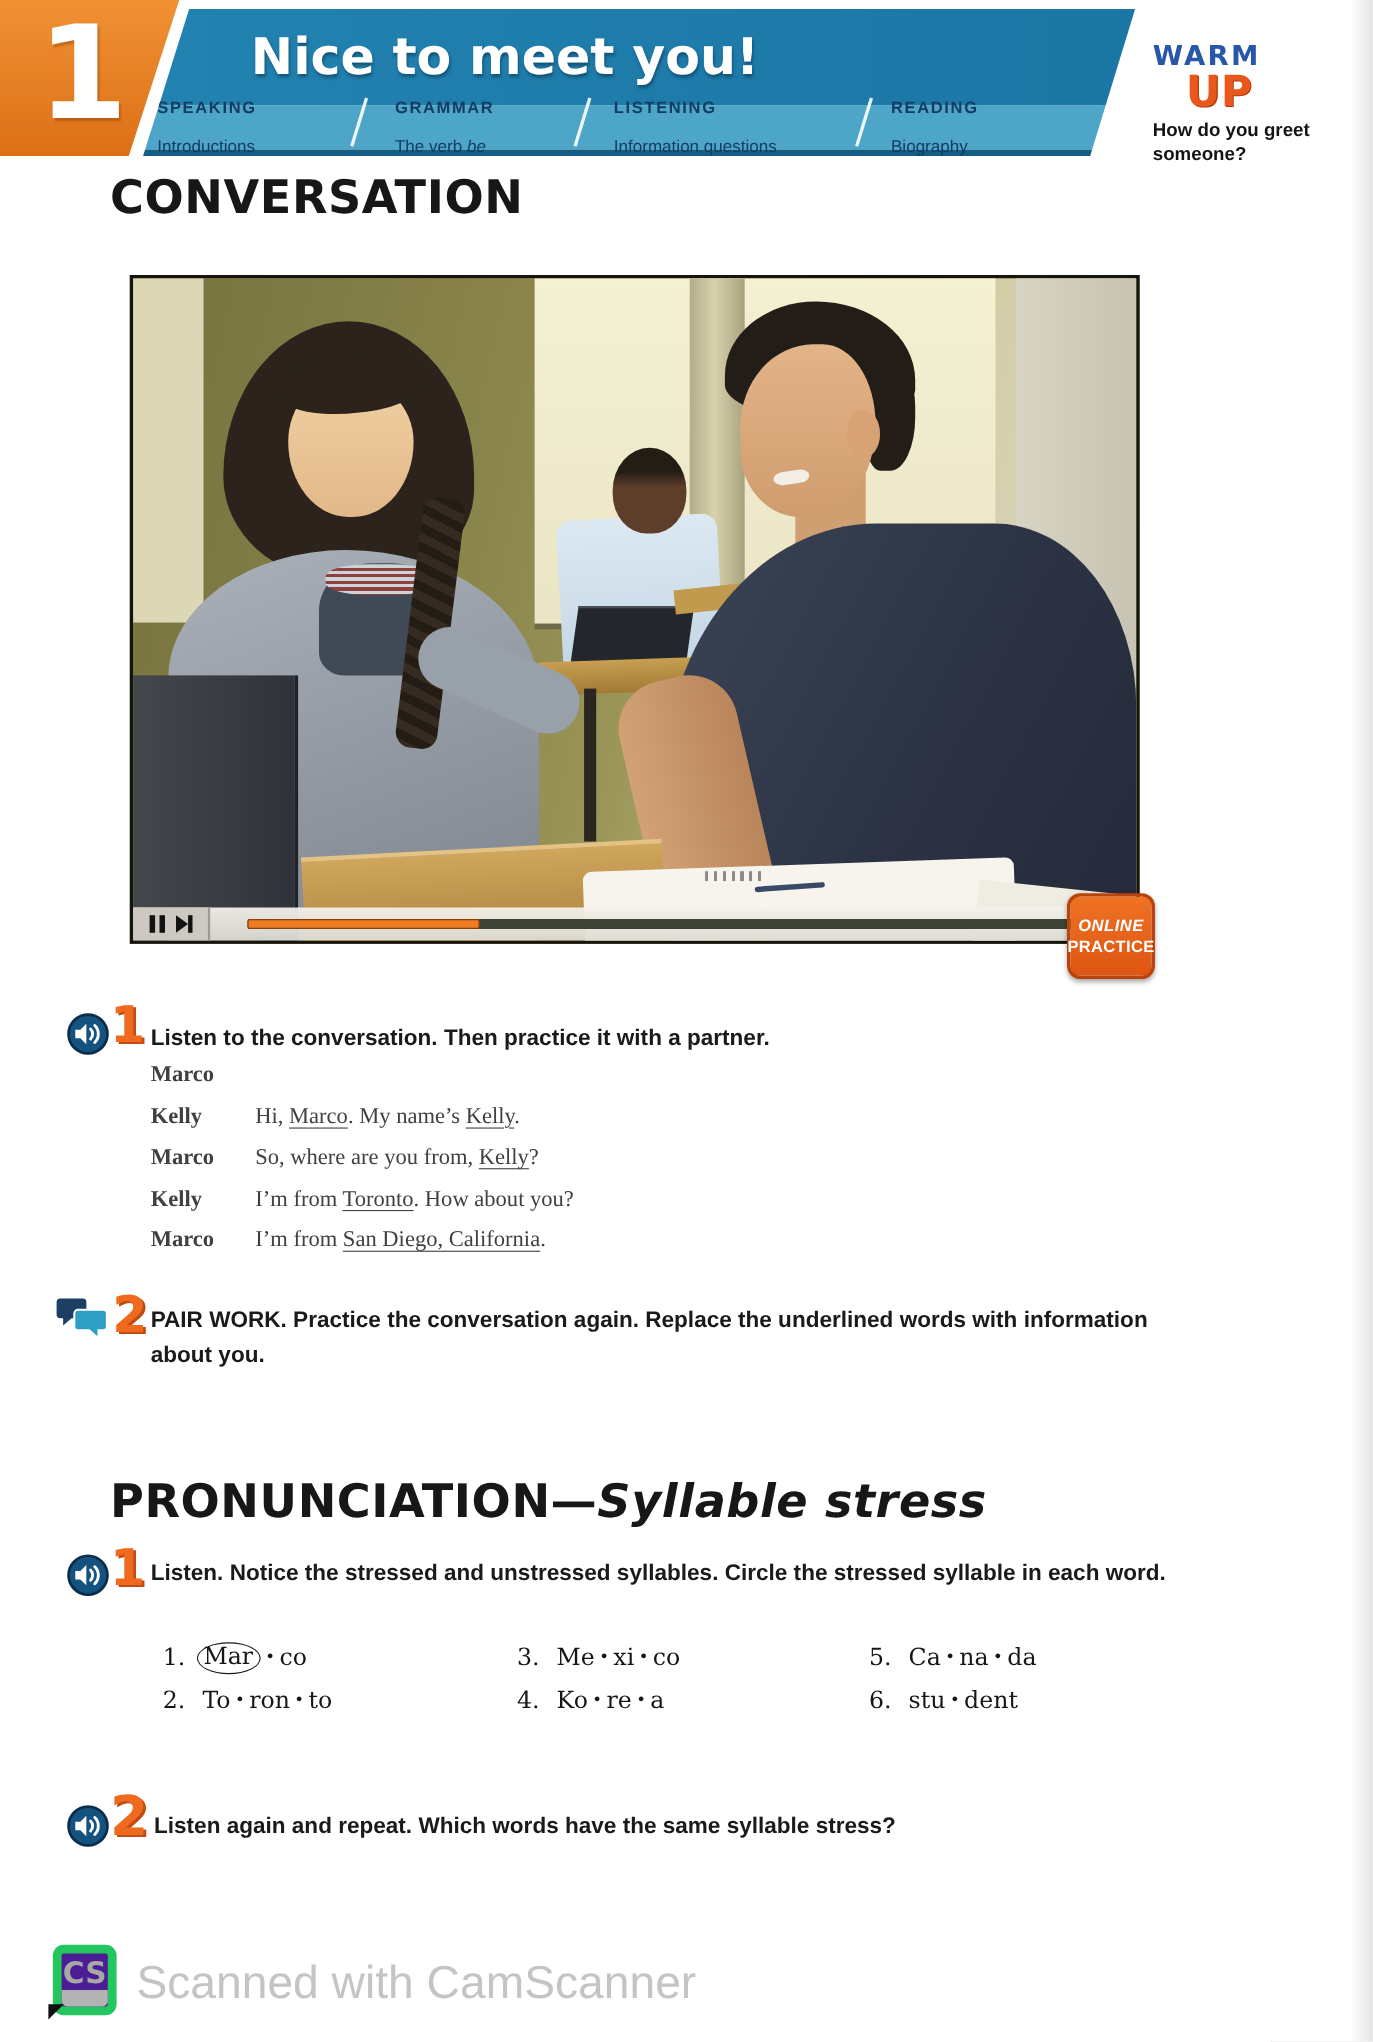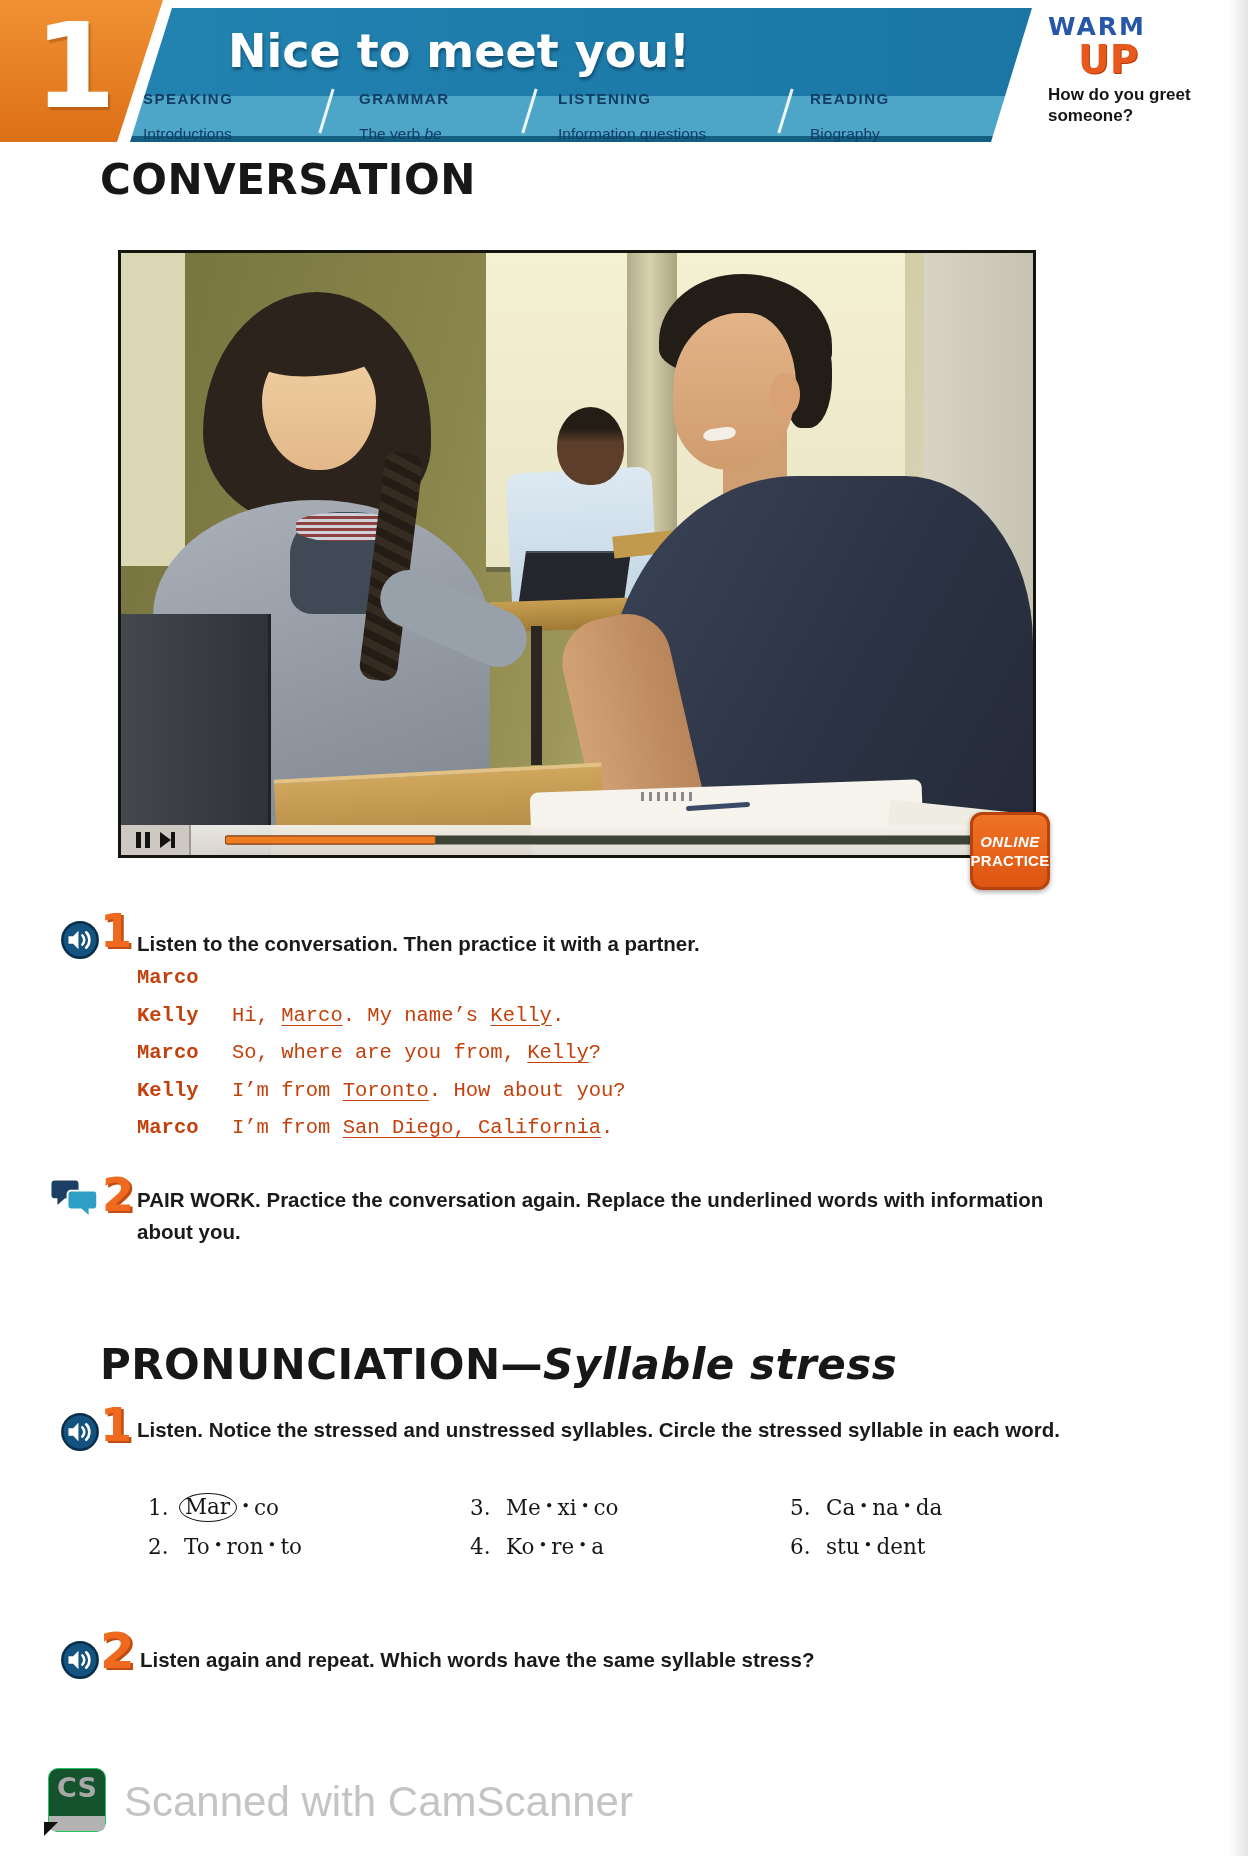--- a/index.html
+++ b/index.html
@@ -41,21 +41,21 @@
   .sec-col.c2 { left:558px; } .sec-col.c3 { left:810px; }
   .sec-label { font-weight:bold; font-size:15px; letter-spacing:1.5px; }
   .sec-sub { font-size:15.5px; margin-top:18px; }
   .sec-sub .it { font-style:italic; }
   .sec-slash { position:absolute; top:80px; width:3px; height:46px;
     background:rgba(255,255,255,0.9); transform:rotate(17deg); }
   .sec-slash.s0 { left:325px; } .sec-slash.s1 { left:528px; } .sec-slash.s2 { left:784px; }
 
   .warmup { position:absolute; left:1048px; top:12px; width:178px; }
   .warmup-w1 { color:#2856a8; font-family:"DejaVu Sans", sans-serif; font-weight:bold;
-    font-size:25px; letter-spacing:2px; }
+    font-size:25px; letter-spacing:2px;margin-top:24px; }
   .warmup-w2 { color:#e8571c; font-family:"DejaVu Sans", sans-serif; font-weight:bold;
     font-size:39px; line-height:0.95; margin-left:30px; text-shadow:1px 1px 0 #b33c0a; }
   .warmup-q { margin-top:6px; font-weight:bold; font-size:17px; color:#141414; line-height:1.25; width:160px; }
 
   
   .h-conversation, .h-pron {
     position:absolute; font-family:"DejaVu Sans", sans-serif; font-weight:bold;
     font-size:42px; color:#171717; letter-spacing:0.5px;
   }
   .h-conversation { left:100px; top:155px; }
@@ -156,40 +156,40 @@
     box-shadow:0 2px 5px rgba(0,0,0,0.35); }
   .badge .l1 { color:#fff; font-style:italic; font-weight:bold; font-size:15px; letter-spacing:0.5px; }
   .badge .l2 { color:#fff; font-weight:bold; font-size:15px; letter-spacing:0.3px; }
 
   
   .ex-icon { position:absolute; width:40px; height:40px; }
   .ex-num { position:absolute; color:#ef6a1f; font-family:"DejaVu Sans", sans-serif;
     font-weight:bold; font-size:46px; line-height:1; text-shadow:2.5px 2px 0 #bf4c10; }
   .ex-text { position:absolute; font-weight:bold; font-size:20.5px; color:#1a1a1a; line-height:1.55; }
 
-  .dialog { position:absolute; left:137px; top:966px; font-family:Liberation Mono, monospace;
-    font-size:20.5px; color:#c2410c; }
+  .dialog { position:absolute; left:137px; top:966px; font-family:Liberation Serif, serif;
+    font-size:20.5px; color:#404040; }
   .dlg-row { display:flex; height:37.5px; align-items:baseline; }
   .dlg-speaker { width:95px; font-weight:bold; }
   .dlg-text .u { text-decoration:underline; text-decoration-thickness:1.4px; text-underline-offset:3.5px; }
 
   .pair-icon { position:absolute; left:50px; top:1178px; width:52px; height:44px; }
 
   .words { position:absolute; left:0; top:1488px; width:1248px; height:90px;
     font-family:"DejaVu Serif", serif; font-size:21.5px; color:#161616; }
   .word-col { position:absolute; top:0; }
   .word-col.k0 { left:148px; } .word-col.k1 { left:470px; } .word-col.k2 { left:790px; }
   .word-row { height:39px; display:flex; align-items:center; }
   .w-num { display:inline-block; min-width:36px; }
   .syl-dot { font-size:15px; margin:0 4px; position:relative; top:-2px; }
   .circ { border:1.8px solid #1a1a1a; border-radius:50%; padding:0 6px 2px 5px; margin-left:-5px; }
 
   
   .cs-logo { position:absolute; left:48px; top:1768px; width:58px; height:64px;
-    border:1px solid #22c55e; border-radius:10px; background:#14532d; }
+    border:8px solid #22c55e; border-radius:10px; background:#4c1d95; }
   .cs-logo .txt { position:absolute; left:0; top:3px; width:100%; text-align:center;
     font-family:"DejaVu Sans", sans-serif; font-weight:bold; font-size:27px; color:#a8a8a8; }
   .cs-logo .band { position:absolute; left:0; bottom:0; width:100%; height:15px;
     background:#b3b3b3; border-radius:0 0 5px 5px; }
   .cs-fold { position:absolute; left:44px; top:1822px; width:0; height:0;
     border-left:14px solid #111; border-top:14px solid transparent; transform:rotate(90deg); }
   .cs-text { position:absolute; left:124px; top:1778px; font-size:42px; color:#c4c4c4; }
 </style>
 </head>
 <body>

